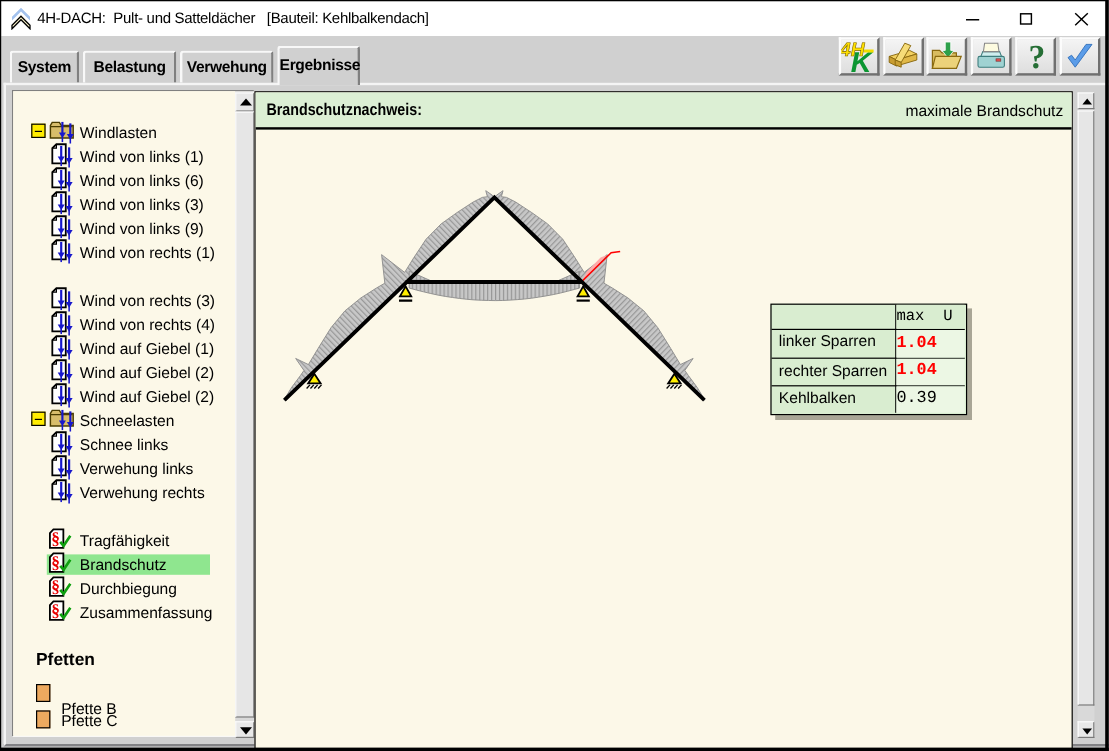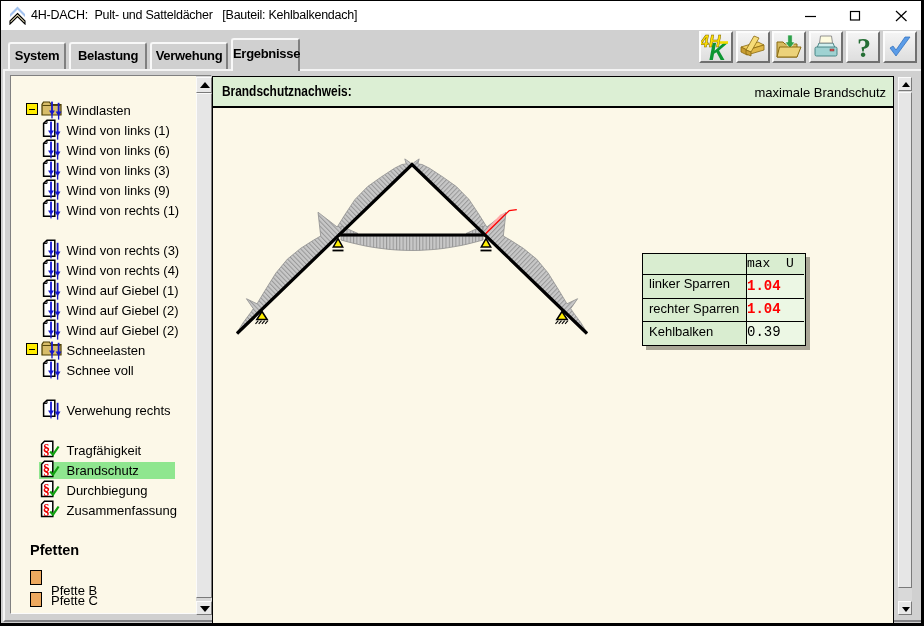--- a/index.html
+++ b/index.html
@@ -217,21 +217,27 @@
         <span class="pm"></span>
         <svg class="ic" style="position:absolute;left:30px;top:-1px;overflow:visible" width="25" height="24">
           <use href="#icofolder"></use>
         </svg>
         <span class="lbl">Schneelasten</span>
       </div>
     <div class="trow" style="top:284px">
         <svg class="ic" style="position:absolute;left:30px;top:-1px;overflow:visible" width="25" height="24">
           <use href="#icodoc"></use>
         </svg>
-        <span class="lbl">Schnee voll</span>
+        <span class="lbl">Schnee links</span>
+      </div>
+    <div class="trow" style="top:304px">
+        <svg class="ic" style="position:absolute;left:30px;top:-1px;overflow:visible" width="25" height="24">
+          <use href="#icodoc"></use>
+        </svg>
+        <span class="lbl">Verwehung links</span>
       </div>
     <div class="trow" style="top:324px">
         <svg class="ic" style="position:absolute;left:30px;top:-1px;overflow:visible" width="25" height="24">
           <use href="#icodoc"></use>
         </svg>
         <span class="lbl">Verwehung rechts</span>
       </div>
     <div class="trow" style="top:364px">
         <svg class="ic" style="position:absolute;left:29px;top:0px;overflow:visible" width="25" height="24">
           <use href="#icosec"></use>

